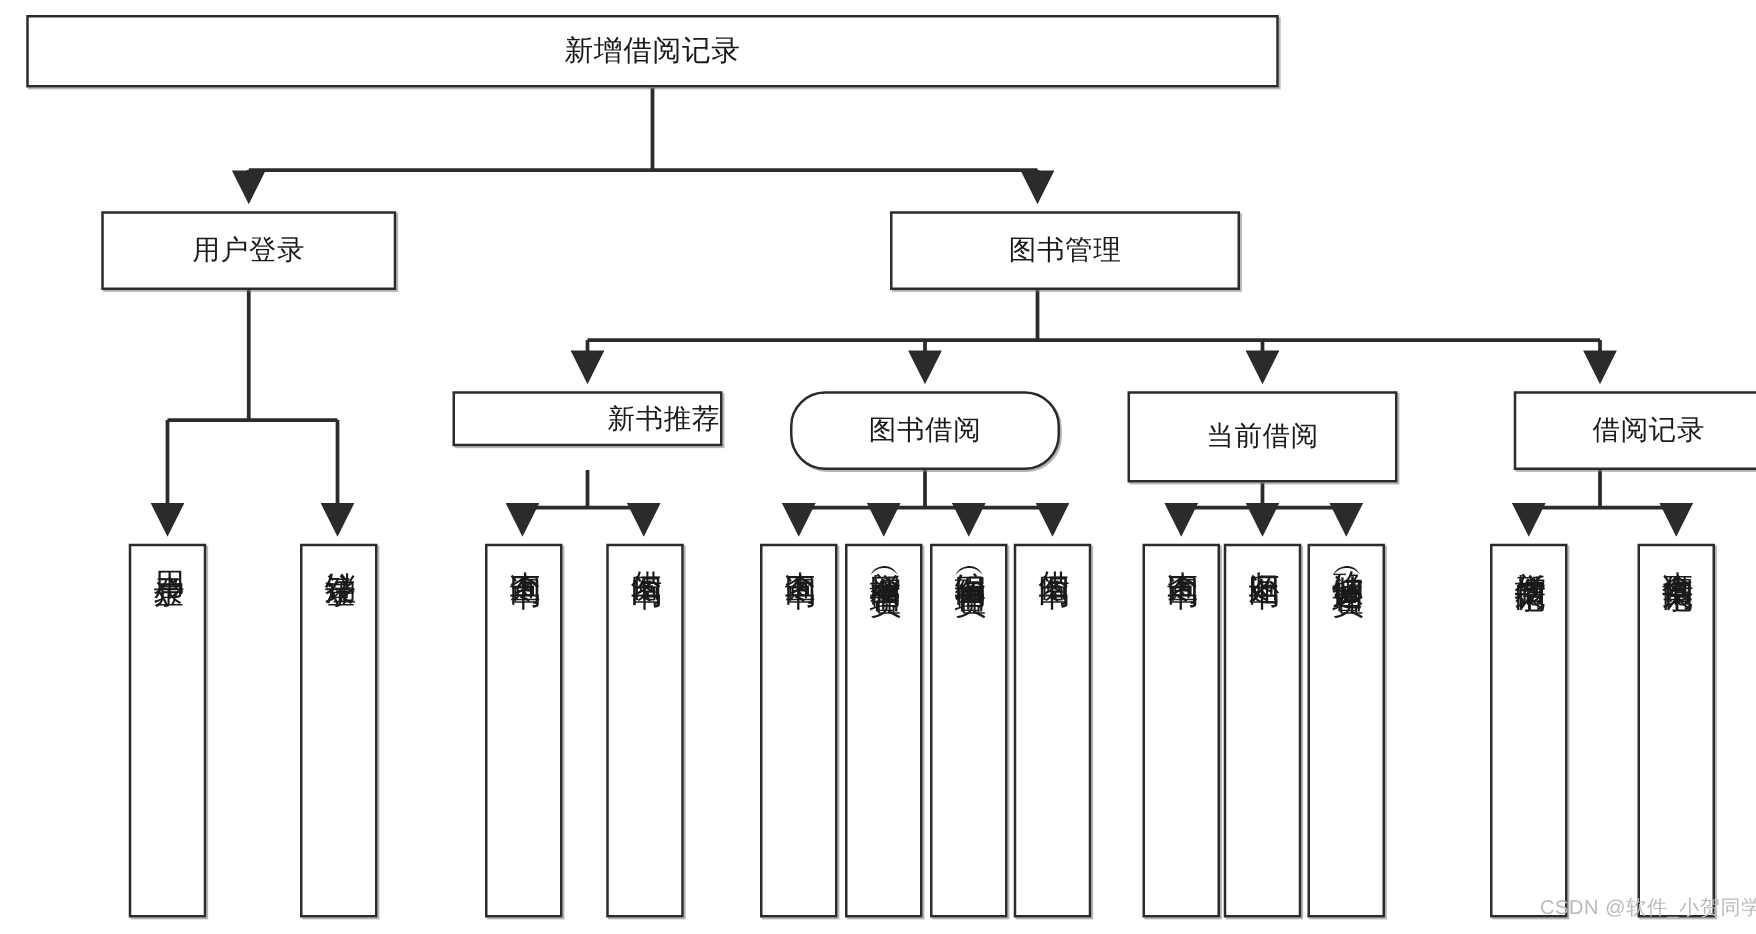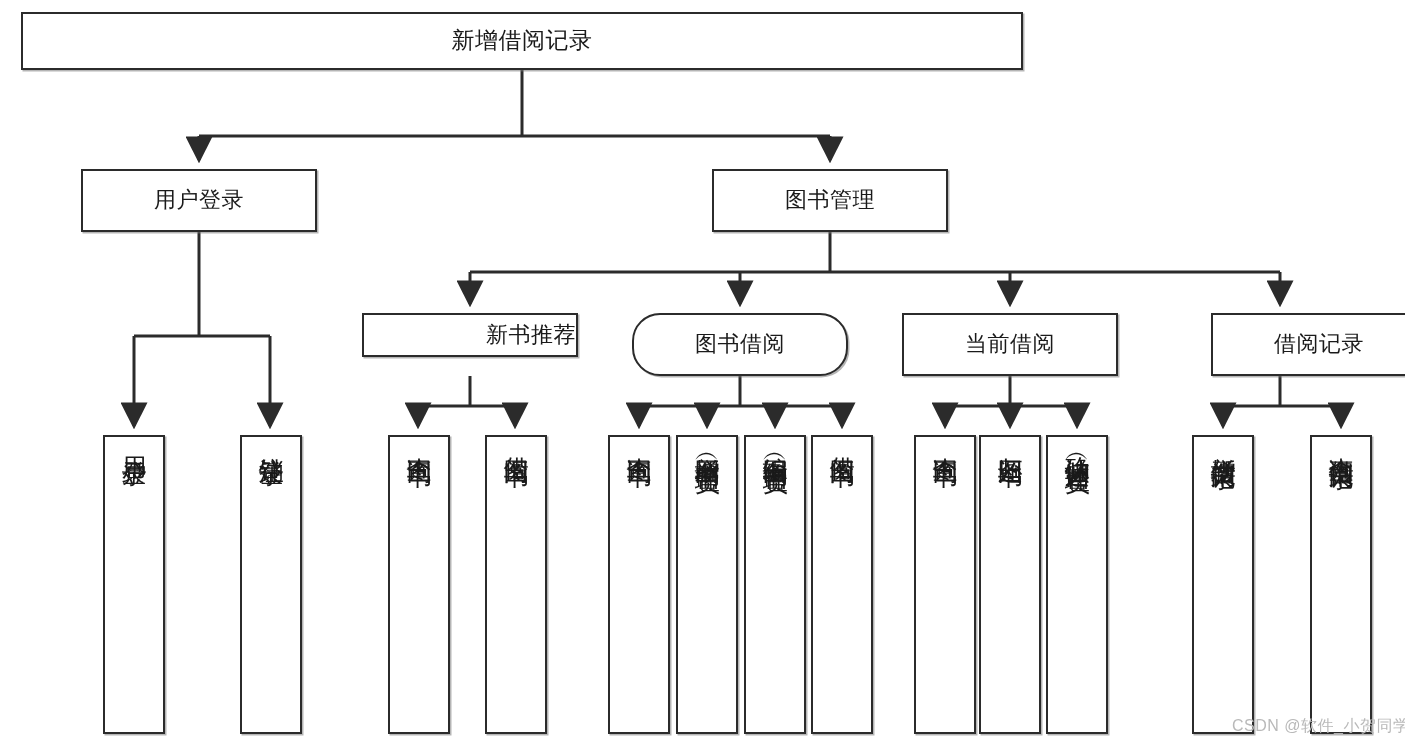--- a/index.html
+++ b/index.html
@@ -131,31 +131,31 @@
     </g>
   </svg>
 
   <div class="node horiz root" style="left:21px; top:12px; width:1002px; height:58px;">
     <span class="label">新增借阅记录</span>
   </div>
 
   <div class="node horiz" style="left:81px; top:169px; width:236px; height:63px;">
     <span class="label">用户登录</span>
   </div>
-  <div class="node horiz" style="left:712px; top:169px; width:236px; height:63px;">
+  <div class="node horiz" style="left:712px; top:169px; width:280px; height:63px;">
     <span class="label">图书管理</span>
   </div>
 
   <div class="node horiz" style="left:362px; top:313px; width:216px; height:44px;justify-content:flex-end;">
     <span class="label">新书推荐</span>
   </div>
   <div class="node horiz" style="left:632px; top:313px; width:216px; height:63px;border-radius:28px;">
     <span class="label">图书借阅</span>
   </div>
-  <div class="node horiz" style="left:902px; top:313px; width:216px; height:63px;">
+  <div class="node horiz" style="left:902px; top:313px; width:216px; height:73px;">
     <span class="label">当前借阅</span>
   </div>
   <div class="node horiz" style="left:1172px; top:313px; width:216px; height:63px;margin-left:39px;">
     <span class="label">借阅记录</span>
   </div>
 
   <div class="node vert" style="left:103px; top:435px; width:62px; height:299px;">
     <span class="label">用户登录</span>
   </div>
   <div class="node vert" style="left:240px; top:435px; width:62px; height:299px;">

